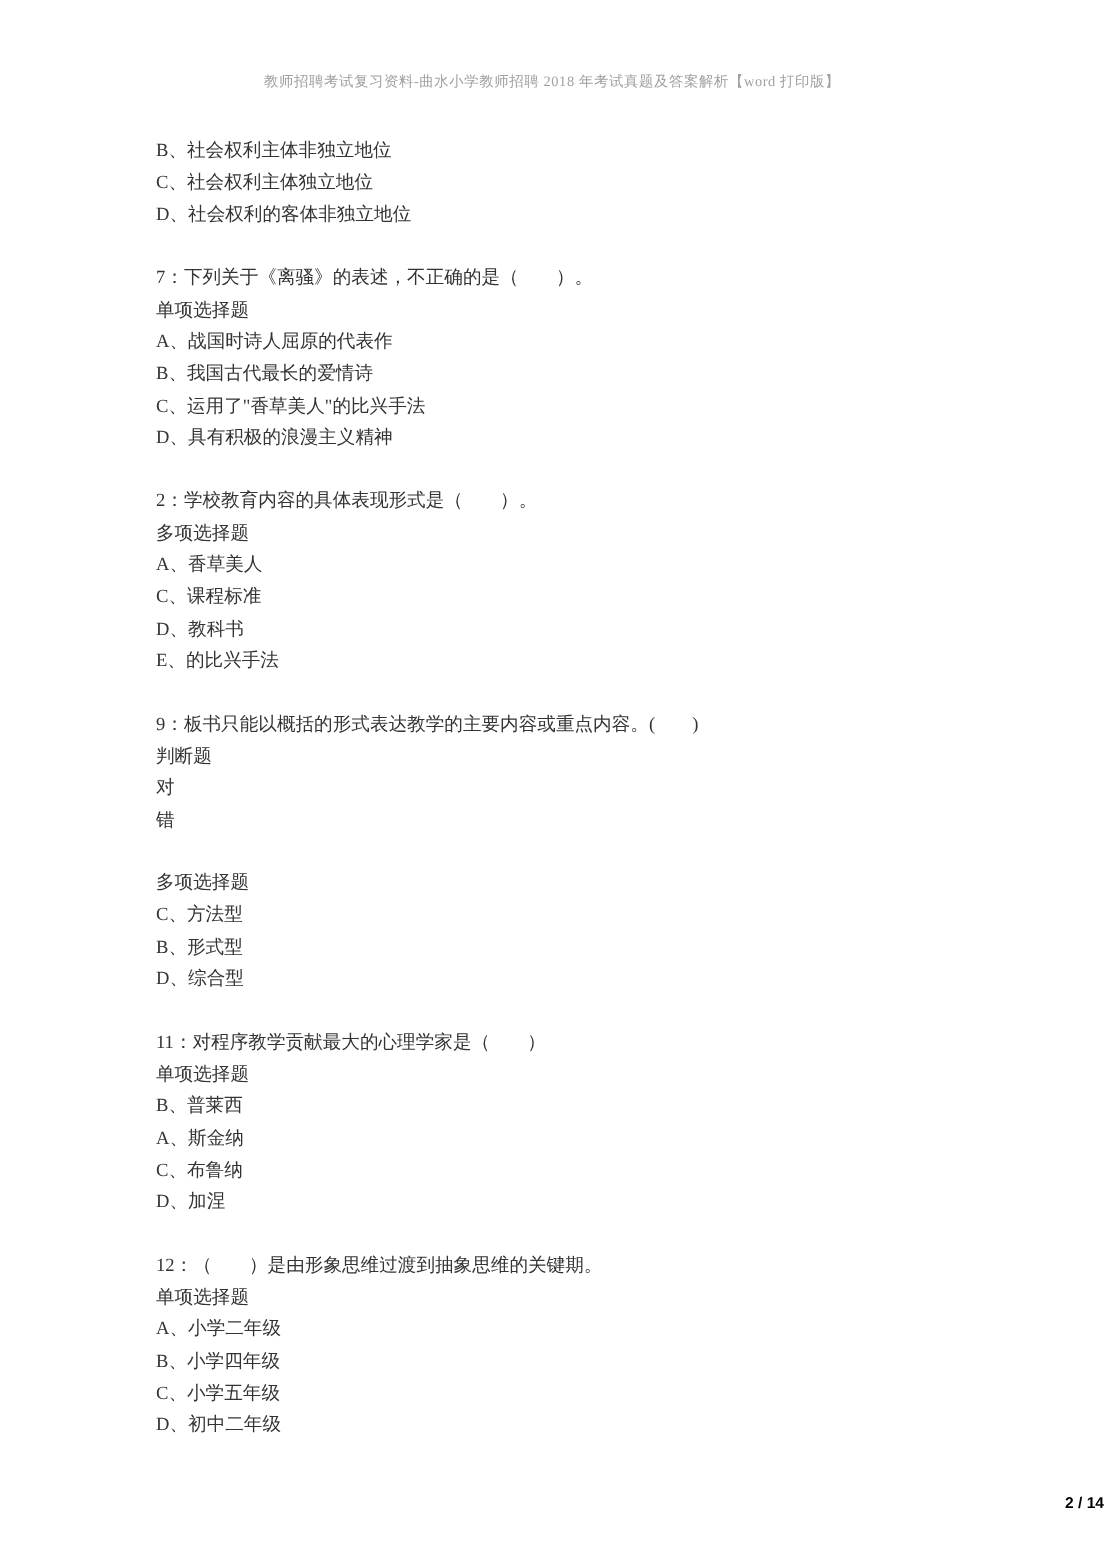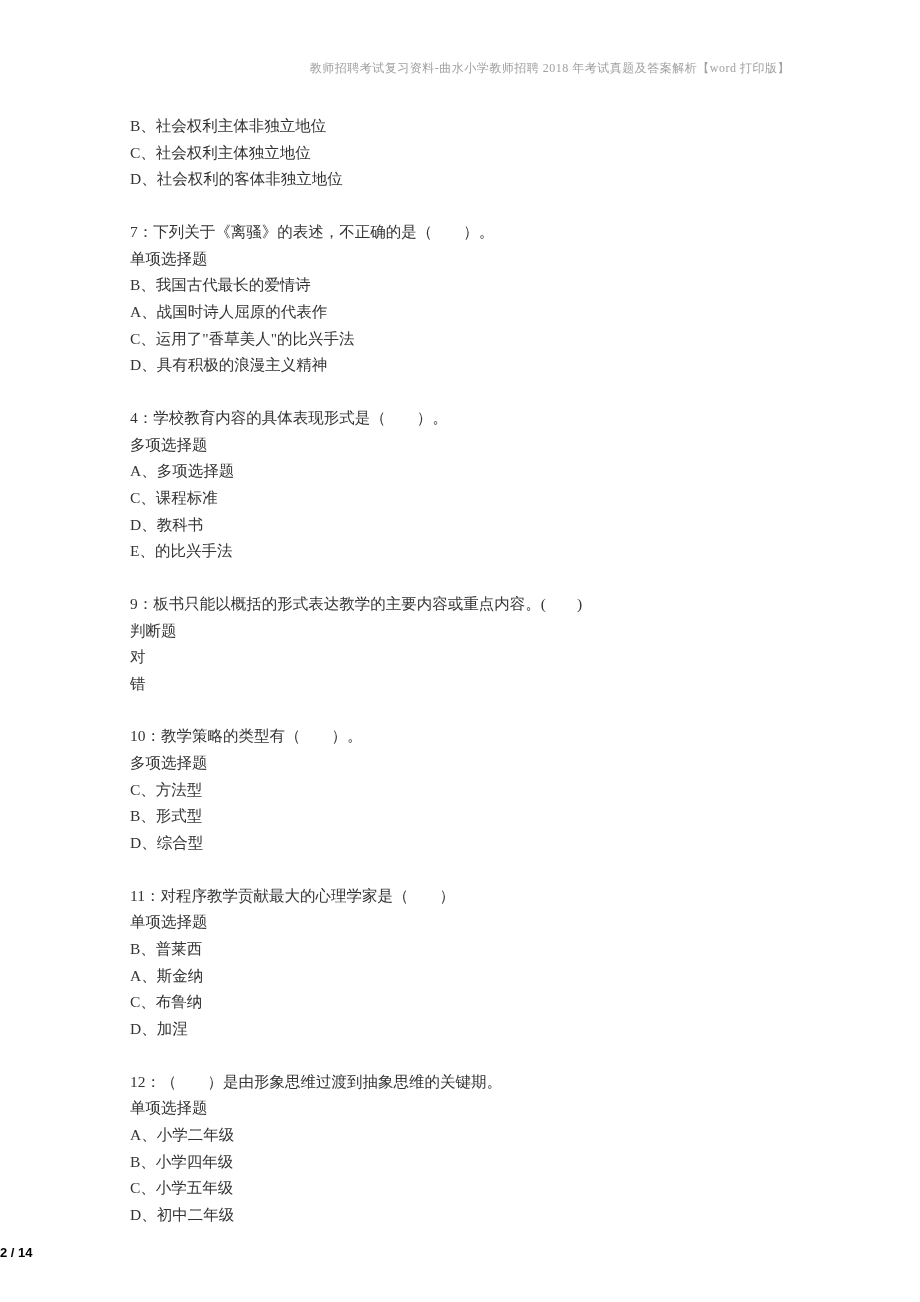--- a/index.html
+++ b/index.html
@@ -9,21 +9,21 @@
     font-family: "SimSun", "宋体", serif;
     width: 920px;
     height: 1302px;
     position: relative;
     color: #000;
   }
   .page {
     padding: 60px 130px 40px 130px;
   }
   .header {
-    text-align: right;
+    text-align: center;
     font-size: 12px;
     color: #a0a0a0;
     font-family: "SimSun", "宋体", serif;
     margin-bottom: 36px;
     letter-spacing: 0.5px;
   }
   .content {
     font-size: 15.5px;
     line-height: 1.72;
     color: #333;
@@ -32,21 +32,21 @@
     white-space: pre-wrap;
   }
   .block {
     margin-bottom: 26px;
   }
   .footer {
     position: absolute;
     bottom: 42px;
     left: 0;
     width: 100%;
-    text-align: left;
+    text-align: right;
     font-size: 13px;
     font-family: Arial, sans-serif;
   }
   .footer .bold {
     font-weight: bold;
   }
 </style>
 </head>
 <body>
 
@@ -57,44 +57,43 @@
 
     <div class="block">
       <div class="opt-line">B、社会权利主体非独立地位</div>
       <div class="opt-line">C、社会权利主体独立地位</div>
       <div class="opt-line">D、社会权利的客体非独立地位</div>
     </div>
 
     <div class="block">
       <div class="q-line">7：下列关于《离骚》的表述，不正确的是（　　）。</div>
       <div class="type-line">单项选择题</div>
+      <div class="opt-line">A、战国时诗人屈原的代表作</div>
       <div class="opt-line">B、我国古代最长的爱情诗</div>
-      <div class="opt-line">A、战国时诗人屈原的代表作</div>
       <div class="opt-line">C、运用了"香草美人"的比兴手法</div>
       <div class="opt-line">D、具有积极的浪漫主义精神</div>
     </div>
 
     <div class="block">
-      <div class="q-line">4：学校教育内容的具体表现形式是（　　）。</div>
+      <div class="q-line">2：学校教育内容的具体表现形式是（　　）。</div>
       <div class="type-line">多项选择题</div>
-      <div class="opt-line">A、多项选择题</div>
+      <div class="opt-line">A、香草美人</div>
       <div class="opt-line">C、课程标准</div>
       <div class="opt-line">D、教科书</div>
       <div class="opt-line">E、的比兴手法</div>
     </div>
 
     <div class="block">
       <div class="q-line">9：板书只能以概括的形式表达教学的主要内容或重点内容。(　　)</div>
       <div class="type-line">判断题</div>
       <div class="opt-line">对</div>
       <div class="opt-line">错</div>
     </div>
 
     <div class="block">
-      <div class="q-line">10：教学策略的类型有（　　）。</div>
       <div class="type-line">多项选择题</div>
       <div class="opt-line">C、方法型</div>
       <div class="opt-line">B、形式型</div>
       <div class="opt-line">D、综合型</div>
     </div>
 
     <div class="block">
       <div class="q-line">11：对程序教学贡献最大的心理学家是（　　）</div>
       <div class="type-line">单项选择题</div>
       <div class="opt-line">B、普莱西</div>

